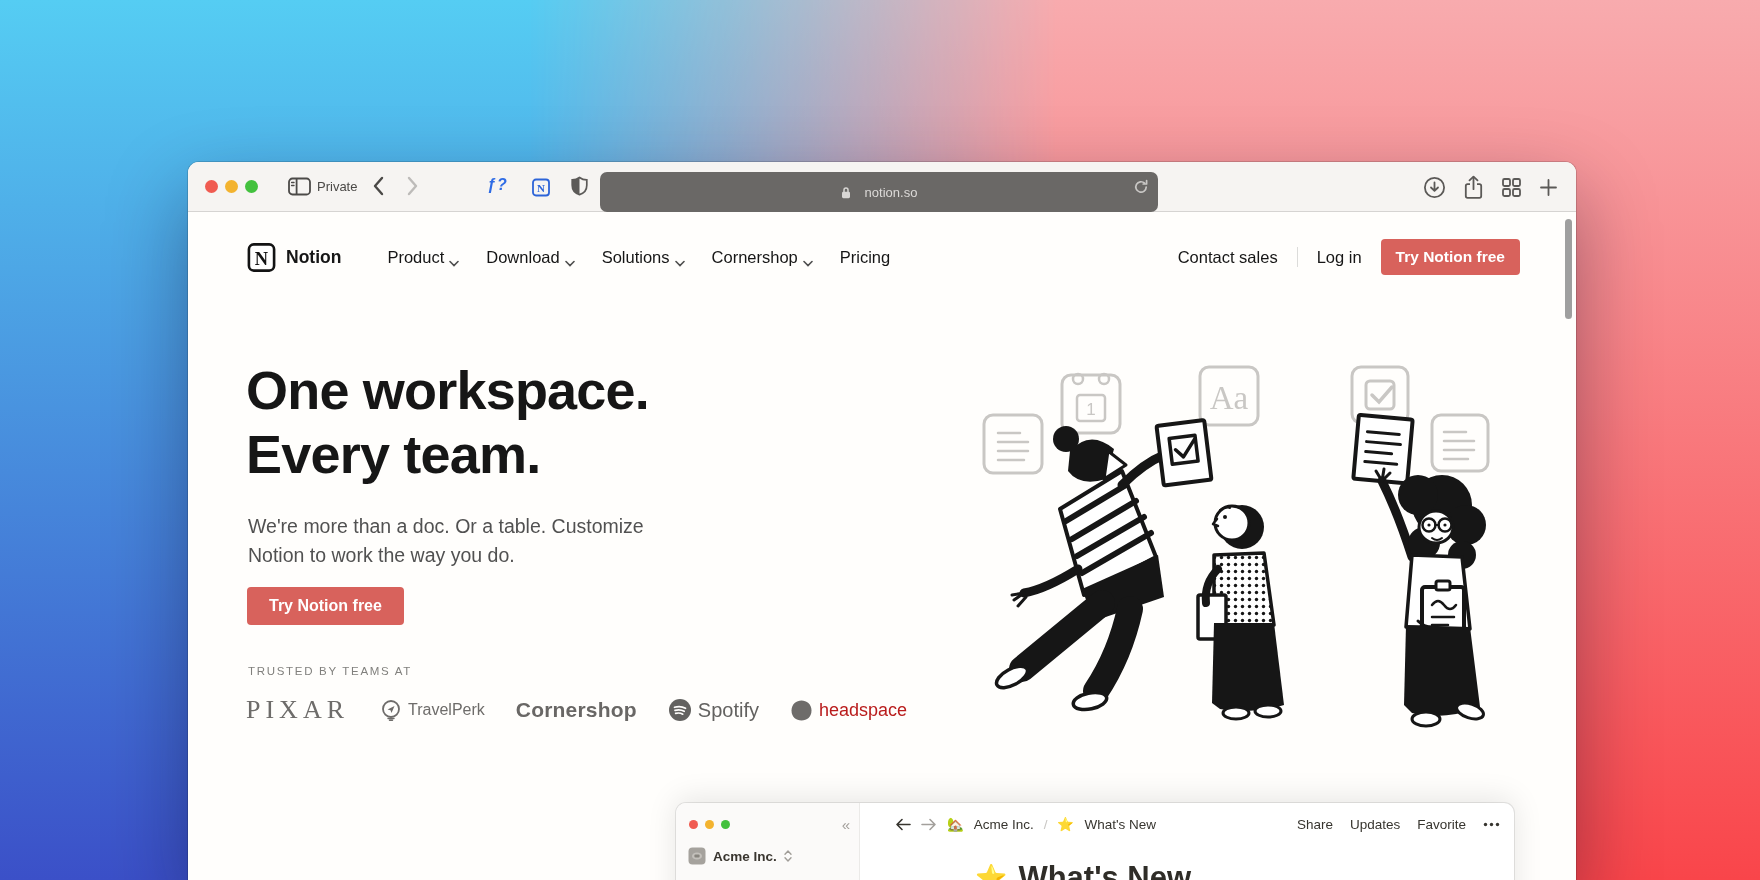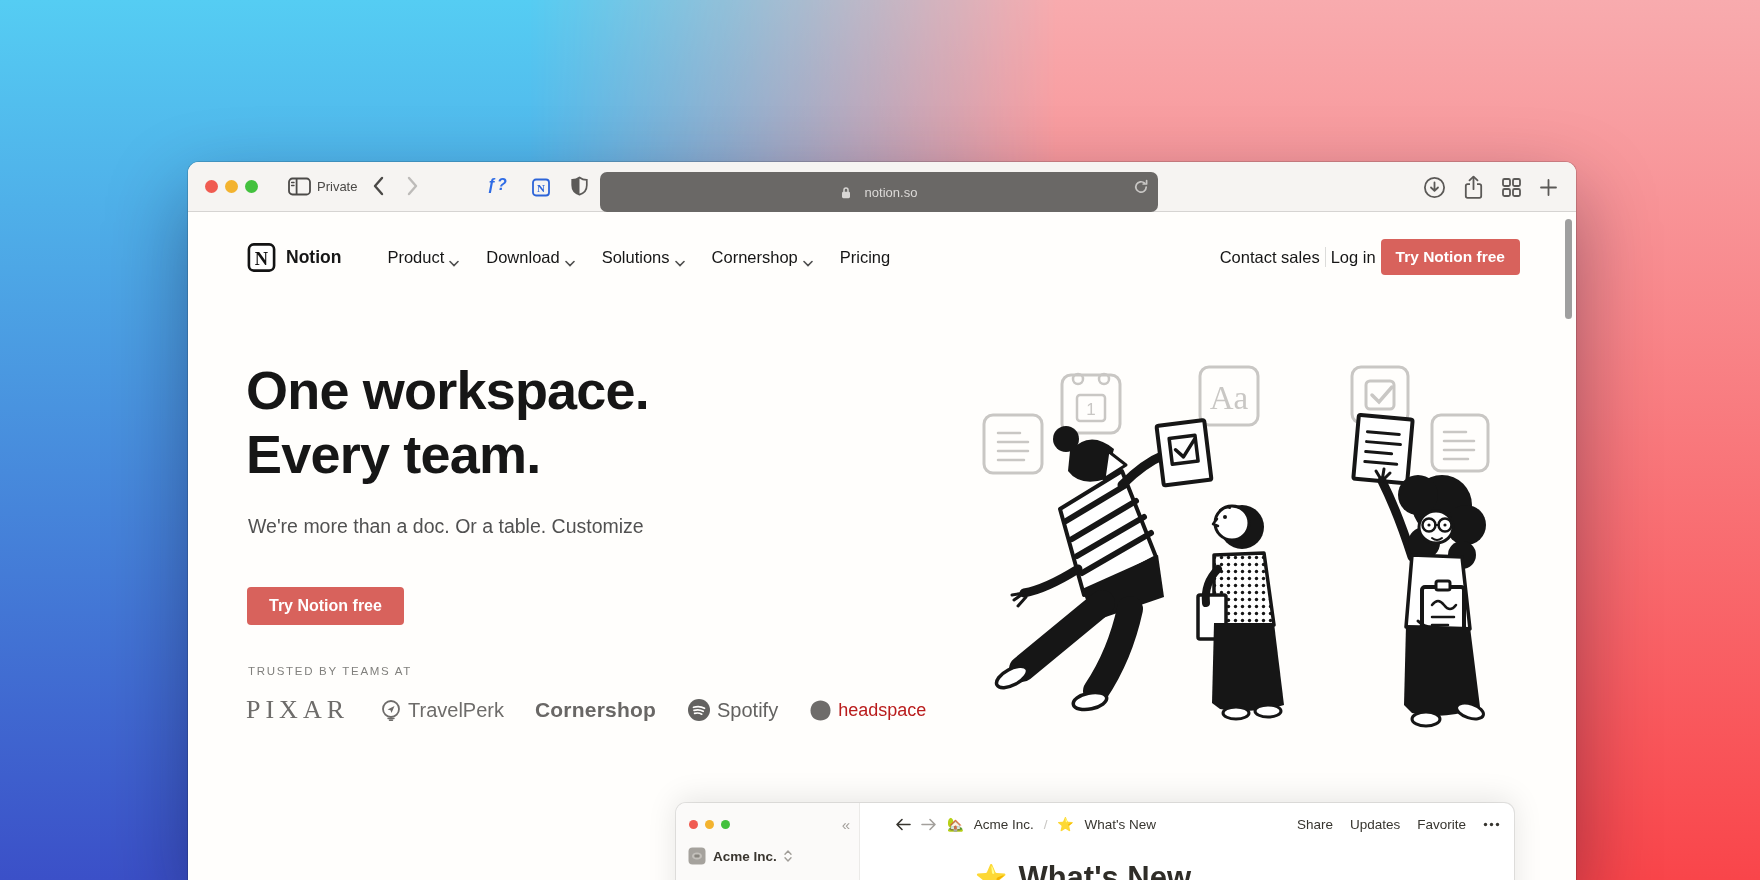--- a/index.html
+++ b/index.html
@@ -29,36 +29,36 @@
   .tb-right { position:absolute; right:18px; top:13px; display:flex; gap:17px; align-items:center; }
 
   
   .page { position:absolute; top:51px; left:0; right:0; bottom:0; background:#fffefc; overflow:hidden; }
   .page-scrollbar { position:absolute; right:4px; top:6px; width:7px; height:100px; border-radius:4px; background:#8e8e8e; opacity:.85; }
 
   .site-nav { position:absolute; top:0; left:58px; right:56px; height:88px; display:flex; align-items:center; color:#161616; }
   .brand { display:flex; align-items:center; gap:9px; font-weight:700; font-size:17.5px; cursor:pointer; }
   .menu { display:flex; gap:27px; margin-left:46px; font-size:16.5px; }
   .nav-item { display:flex; align-items:flex-end; gap:5px; cursor:pointer; }
-  .nav-right { margin-left:auto; display:flex; align-items:center; gap:5px; font-size:16.5px; }
+  .nav-right { margin-left:auto; display:flex; align-items:center; gap:19px; font-size:16.5px; }
   .nav-link { cursor:pointer; }
   .vdiv { width:1px; height:20px; background:#dcdcda; }
   .btn-cta { background:#d8625c; color:#fff; font-weight:700; font-size:15.5px; padding:9px 15px;
     border-radius:4px; border:none; cursor:pointer; font-family:"Liberation Sans",sans-serif; }
 
   .hero-title { position:absolute; left:58px; top:146px; font-size:54px; line-height:1.18; font-weight:700;
     color:#161616; letter-spacing:-0.8px; }
   .hero-sub { position:absolute; left:60px; top:299px; font-size:19.5px; line-height:1.5; color:#515151; }
   .hero-cta { position:absolute; left:59px; top:374px; background:#d8625c; color:#fff; font-weight:700;
     font-size:16px; padding:10px 22px; border-radius:4px; border:none; cursor:pointer; font-family:"Liberation Sans",sans-serif; }
   .trusted { position:absolute; left:60px; top:452px; font-size:11.5px; letter-spacing:1.7px; color:#81807d; font-weight:500; }
   .logos { position:absolute; left:58px; top:476px; height:42px; display:flex; align-items:center; gap:31px; }
   .logo-pixar { font-family:"Liberation Serif",serif; font-size:26px; letter-spacing:5px; color:#6e6c6a; font-weight:500; }
   .logo-row { display:flex; align-items:center; gap:6px; }
-  .logo-tp { font-size:20px; color:#6e6c6a; font-weight:500; }
+  .logo-tp { font-size:16px; color:#6e6c6a; font-weight:500; }
   .logo-cs { font-size:21px; font-weight:600; color:#696765; letter-spacing:.2px; }
   .logo-sp { font-size:20px; font-weight:400; color:#636260; }
   .logo-hs { font-size:18px; font-weight:500; color:#b91c1c; }
 
   .illus { position:absolute; left:786px; top:146px; }
 
   
   .app { position:absolute; left:488px; top:590px; width:838px; height:150px; background:#fff;
     border-radius:10px 10px 0 0; box-shadow:0 0 0 1px rgba(0,0,0,.09), 0 -4px 30px rgba(0,0,0,.10); }
   .app-side { position:absolute; left:0; top:0; bottom:0; width:184px; background:#fbfaf9;
@@ -242,20 +242,21 @@
         <button class="btn-cta">Try Notion free</button>
       </div>
     </div>
 
     <div class="hero-title">
       <div>One workspace.</div>
       <div>Every team.</div>
     </div>
     <div class="hero-sub">
       <div>We're more than a doc. Or a table. Customize</div>
+      <div>Notion to work the way you do.</div>
     </div>
     <button class="hero-cta">Try Notion free</button>
     <div class="trusted">TRUSTED BY TEAMS AT</div>
 
     <div class="logos">
       <span class="logo-pixar">PIXAR</span>
       <span class="logo-row">
         <svg width="22" height="22" viewBox="0 0 22 22">
             <circle cx="11" cy="10" r="8" fill="none" stroke="#6e6c6a" stroke-width="1.8"></circle>
             <path d="M7.5 10.5l7-3.5-3 7-1-2.8z" fill="#6e6c6a"></path>

